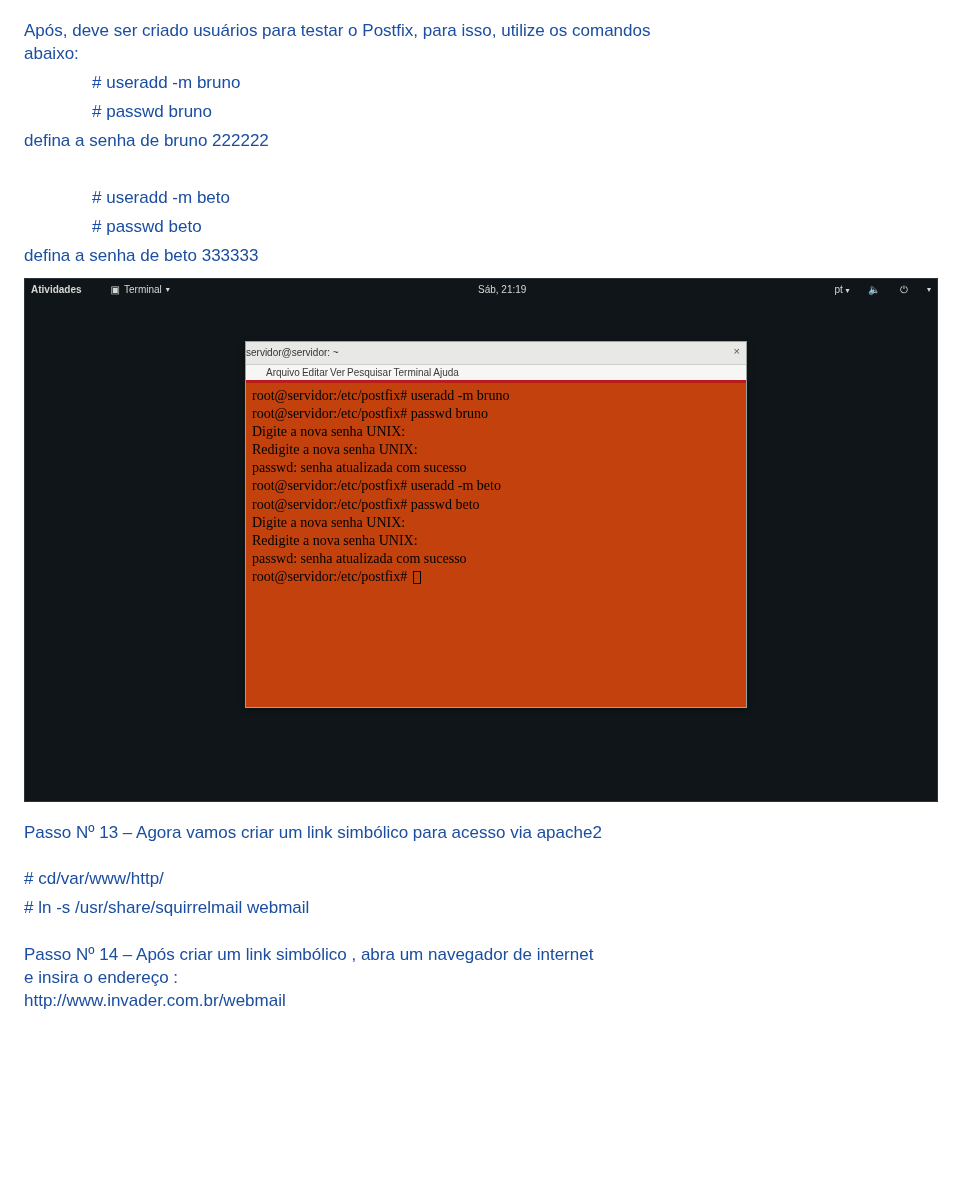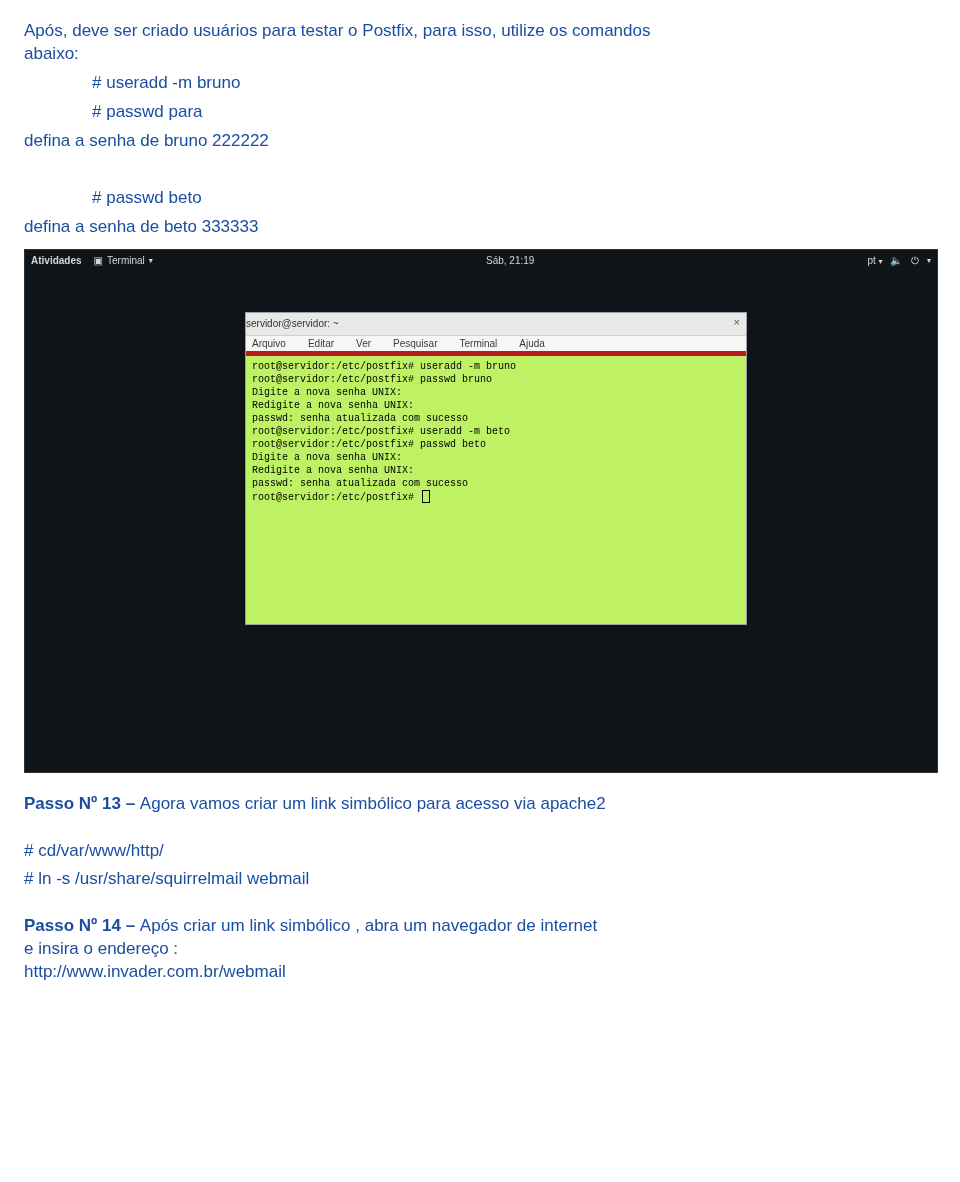--- a/index.html
+++ b/index.html
@@ -1,57 +1,58 @@
 <!DOCTYPE html>
 <html><head>
 <meta charset="utf-8">
 <style>
   html,body{margin:0;padding:0;width:960px;background:#fff;font-family:"Comic Sans MS","Comic Sans",cursive,sans-serif;color:#1b4ea0}
   .page{padding:20px 24px 40px 24px}
   .body-text{font-size:17px;line-height:1.35;margin:0 0 6px 0}
   .indent{margin-left:68px}
   .gap{height:18px}
   .gap-lg{height:28px}
-  .step-title{font-weight:bold}
+  .step-title{font-weight:normal}
   .link{}
 
   
   .gnome{width:912px;margin:10px 0 20px 0;background:#0f1518;border:1px solid #2b3338;font-family:sans-serif}
   .panel{display:flex;align-items:center;justify-content:space-between;background:#0f1518;color:#d6d6d6;height:22px;font-size:10px;padding:0 6px}
-  .panel-section{display:flex;gap:12px}
+  .panel-section{display:flex;gap:29px}
   .panel-activities{font-weight:bold}
   .panel-app{display:flex;align-items:center;gap:4px}
   .panel-app .tri{font-size:8px}
-  .panel-status{display:flex;align-items:center;gap:8px}
+  .panel-status{display:flex;align-items:center;gap:19px}
   .panel-status .tri{font-size:8px}
 
   .desktop{background:#0f1518;padding:40px 0 30px 220px;min-height:430px;position:relative}
   .term-window{width:500px;background:#fff;border:1px solid #9aa0a4;box-shadow:0 2px 6px rgba(0,0,0,.3)}
   .term-titlebar{background:#e8e8e6;position:relative;height:22px;display:flex;align-items:center;font-size:10px;color:#333;border-bottom:1px solid #cfcfcf}
   .term-close{position:absolute;right:6px;top:4px;font-size:11px;color:#555;line-height:1}
-  .term-menubar{background:#f6f6f4;border-bottom:5px solid #b91c1c;padding:2px 6px;display:flex;gap:22px;font-size:10px;color:#3a3a3a}
-  .term-content{background:#bef264;color:#000;font-family:Liberation Mono, monospace;font-size:10px;line-height:1.3;padding:4px 6px 120px 6px;white-space:pre}
+  .term-menubar{background:#f6f6f4;border-bottom:3px solid #b91c1c;padding:2px 20px;display:flex;gap:2px;font-size:10px;color:#3a3a3a}
+  .term-content{background:#c2410c;color:#000;font-family:Liberation Serif, serif;font-size:14px;line-height:1.3;padding:4px 6px 120px 6px;white-space:pre}
   .cursor-box{display:inline-block;width:6px;height:11px;border:1px solid #000;vertical-align:text-bottom;margin-left:2px}
 </style>
 </head>
 <body>
 
 <div class="page">
 
   <p class="body-text">
     <span>Após, deve ser criado usuários para testar o Postfix, para isso, utilize os comandos</span><br>
     <span>abaixo:</span>
   </p>
 
   <p class="body-text indent"># useradd -m bruno</p>
-  <p class="body-text indent"># passwd para</p>
+  <p class="body-text indent"># passwd bruno</p>
   <p class="body-text">defina a senha de bruno 222222</p>
 
   <div class="gap-lg"></div>
 
+  <p class="body-text indent"># useradd -m beto</p>
   <p class="body-text indent"># passwd beto</p>
   <p class="body-text">defina a senha de beto 333333</p>
 
   <div class="gnome">
     <div class="panel">
       <div class="panel-section">
         <span class="panel-activities">Atividades</span>
         <span class="panel-app">
           <span>▣</span>
           <span>Terminal</span>

